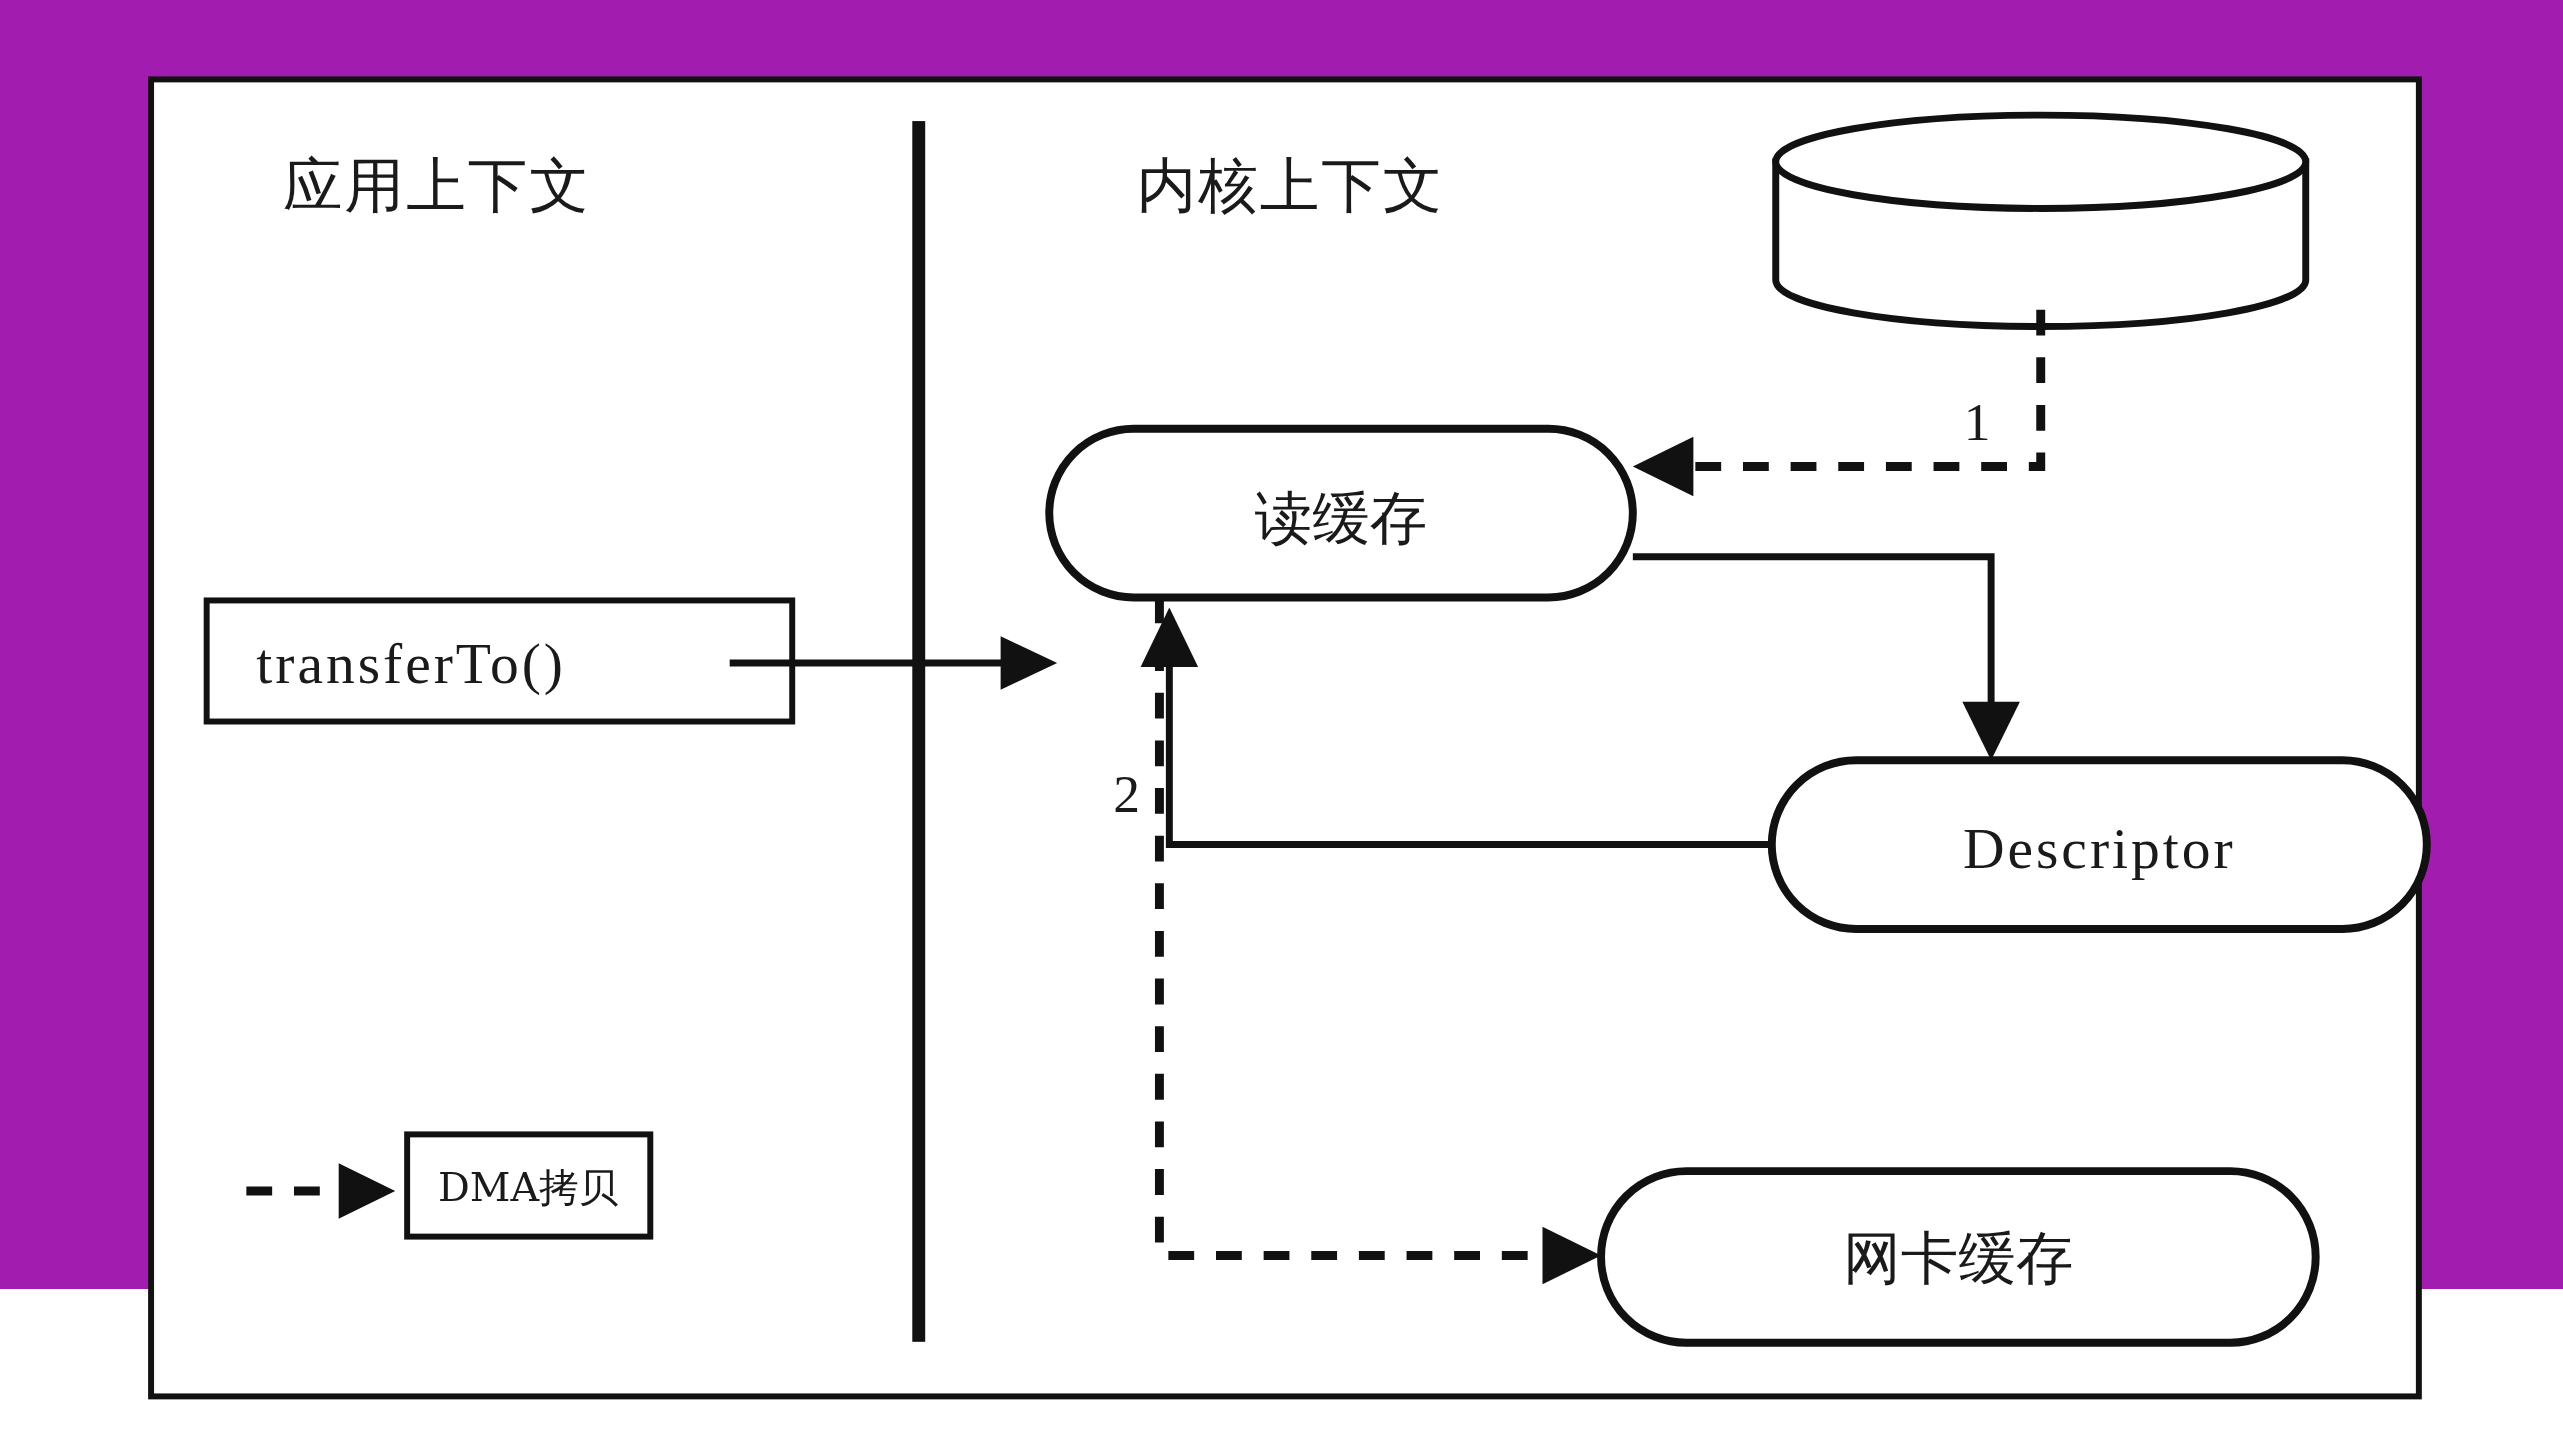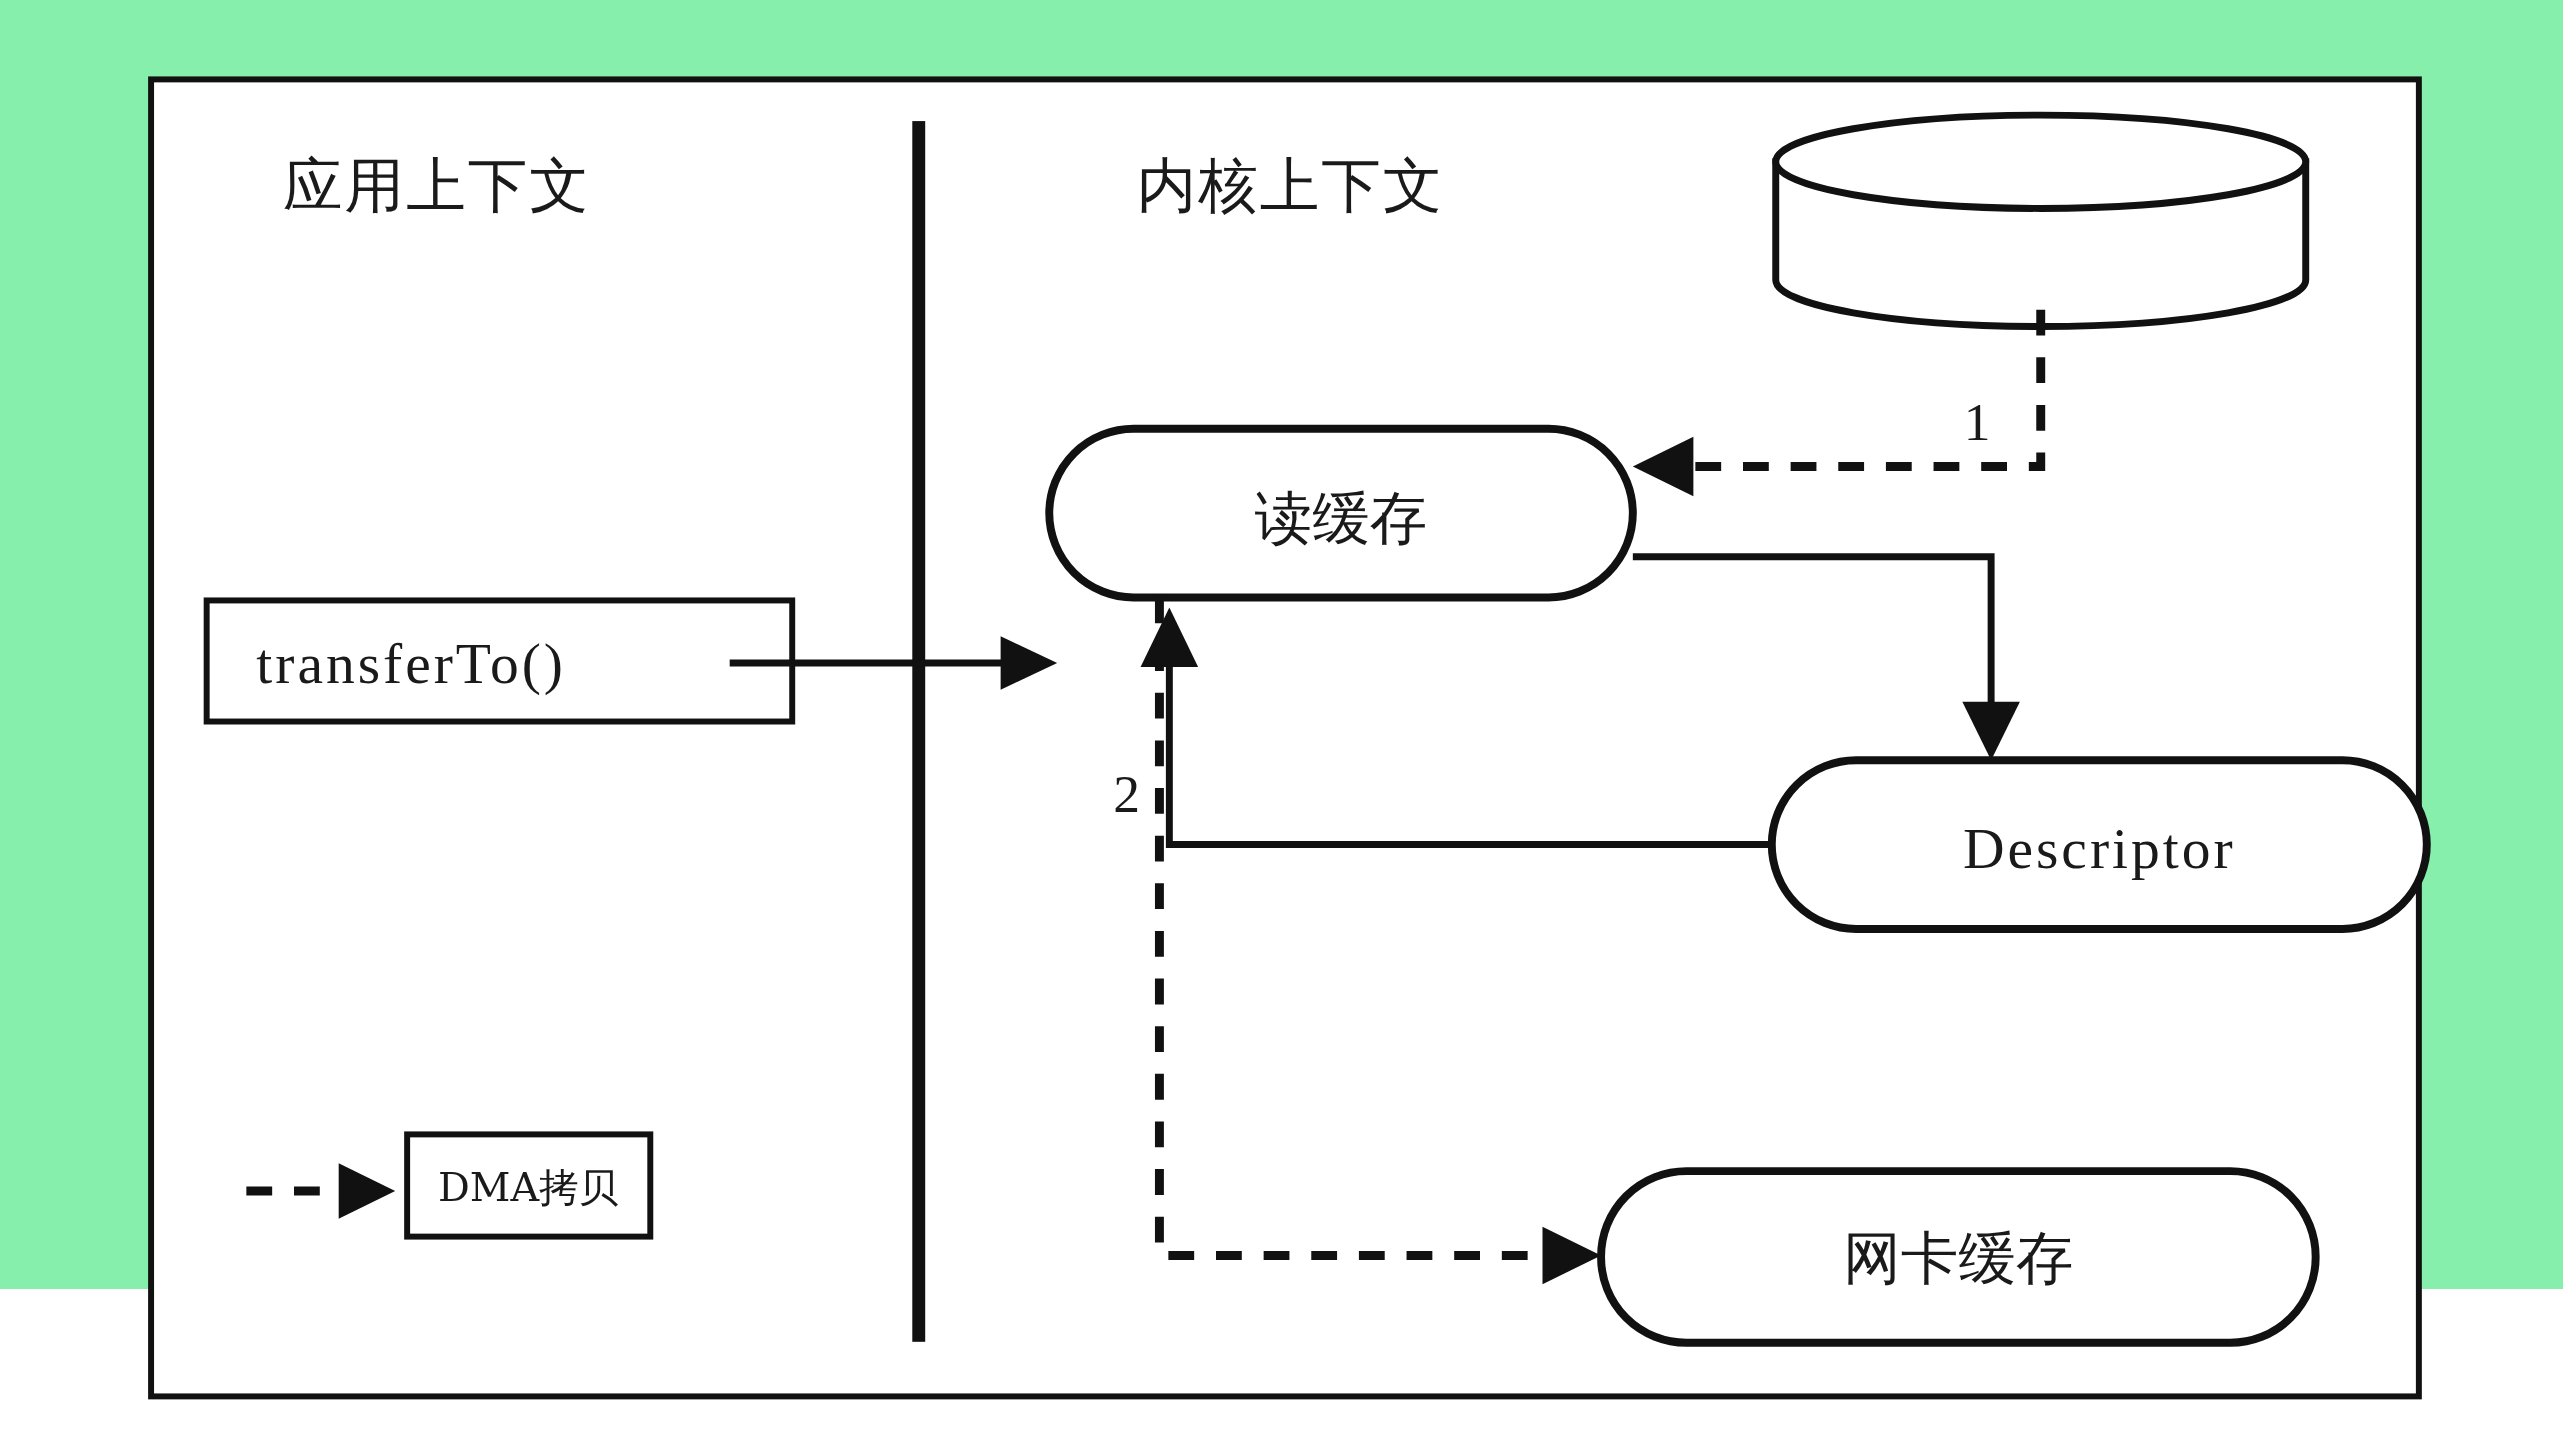--- a/index.html
+++ b/index.html
@@ -10,21 +10,21 @@
   body {
     width: 2563px;
     height: 1449px;
     font-family: "Liberation Serif", "DejaVu Serif", serif;
     overflow: hidden;
   }
   #diagram-root {
     position: relative;
     width: 2563px;
     height: 1289px;
-    background: #86efac;
+    background: #a21caf;
   }
   svg#diagram-svg {
     position: absolute;
     top: 0;
     left: 0;
     width: 2563px;
     height: 1449px;
   }
   .shape-fill {
     fill: #ffffff;

